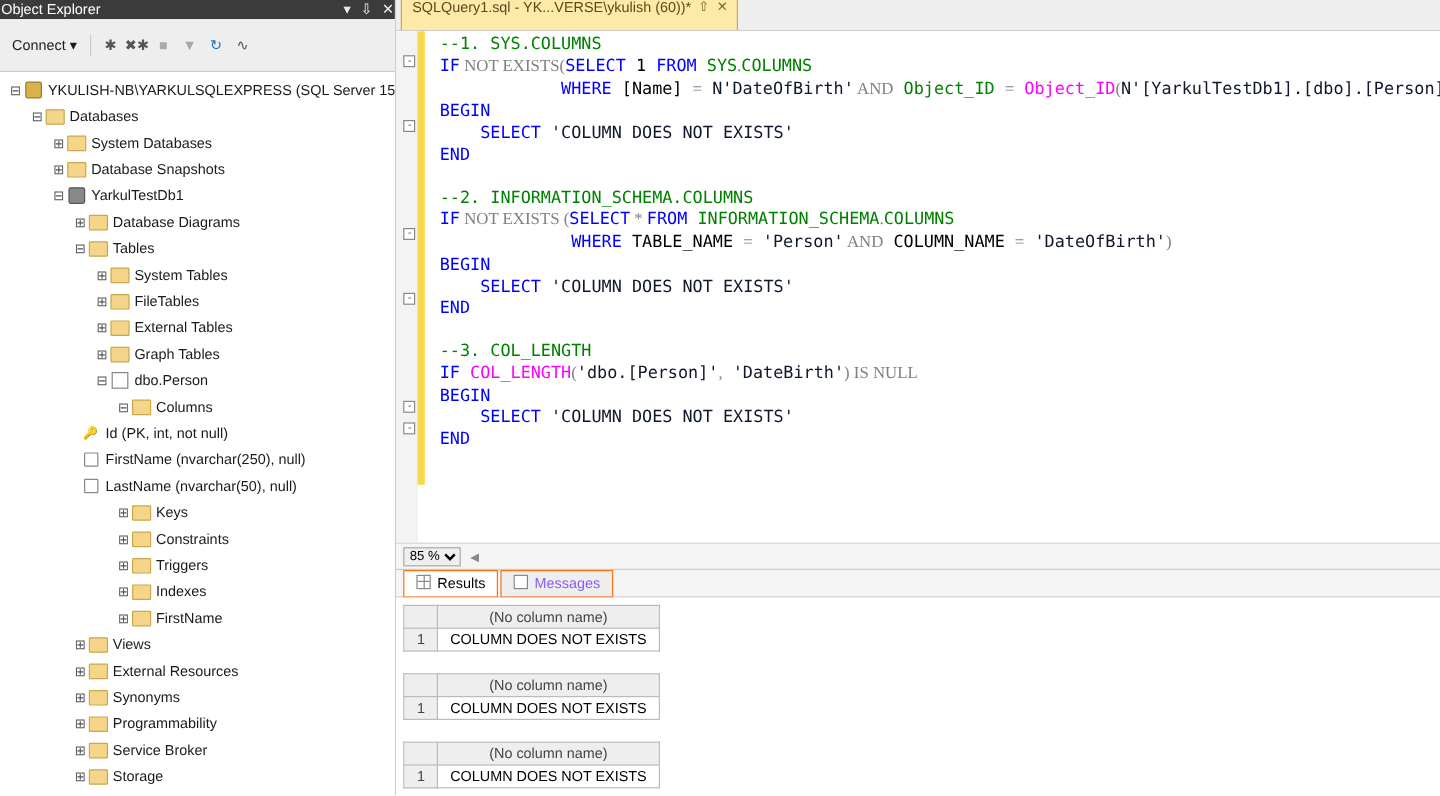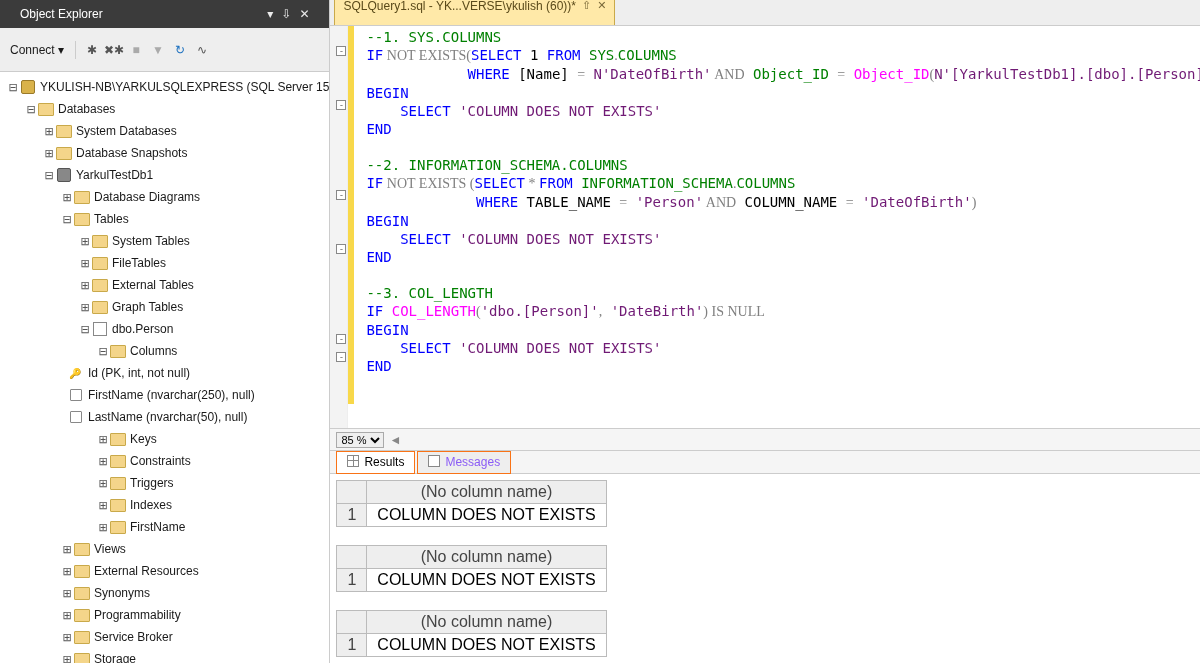--- a/index.html
+++ b/index.html
@@ -17,24 +17,24 @@
     width: 374px;
     height: 100%;
     background: #f5f5f5;
     border-right: 1px solid #ccc;
     display: flex;
     flex-direction: column;
   }
   .panel-header {
     background: #3b3b3b;
     color: #fff;
-    height: 28px;
+    height: 16px;
     display: flex;
     align-items: center;
-    padding: 0 20px;
+    padding: 0 1px;
     font-size: 12px;
   }
   .panel-header .title { flex: 1; }
   .panel-header .hicon { margin-left: 8px; cursor: pointer; opacity: .9;}
   .toolbar {
     background: #eee;
     border-bottom: 1px solid #ccc;
     height: 44px;
     display: flex;
     align-items: center;
@@ -115,21 +115,21 @@
   }
   .yellowbar{position:absolute;left:18px;top:0;width:6px;background:#f8d84a;height:378px;}
   .code {
     padding:2px 0 2px 36px;
     white-space:pre;
   }
   .outline-box{position:absolute;left:6px;width:10px;height:10px;border:1px solid #888;background:#fff;font-size:9px;line-height:9px;text-align:center;color:#666;cursor:pointer;}
   .tok-green{color:#008000;}
   .tok-blue{color:#0000ff;}
   .tok-grey{color:#808080;font-family:Liberation Serif, serif;}
-  .tok-red{color:#701a75;}
+  .tok-red{color:#0f172a;}
   .tok-magenta{color:#ff00ff;}
   .zoom-bar{
     height:22px;
     border-top:1px solid #ccc;
     display:flex;
     align-items:center;
     padding:0 6px;
     background:#f5f5f5;
     gap:4px;
   }
@@ -159,21 +159,21 @@
   .grid-icon::before{content:"";display:inline-block;width:10px;height:10px;border:1px solid #888;background:
     linear-gradient(#888,#888) 0 50%/100% 1px no-repeat,
     linear-gradient(#888,#888) 50% 0/1px 100% no-repeat,#fff;}
   .msg-icon::before{content:"";display:inline-block;width:10px;height:10px;border:1px solid #888;background:#fff;}
   .results-area{
     flex:0 0 auto;
     overflow:auto;
     background:#fff;
   }
   .result-grid{margin:6px 0 6px 6px;}
-  .rg-table{border-collapse:collapse;font-size:16px;}
+  .rg-table{border-collapse:collapse;font-size:12px;}
   .rg-table th,.rg-table td{border:1px solid #bbb;padding:2px 10px;background:#fff;}
   .rg-table th{background:#eee;font-weight:normal;color:#444;}
   .rg-rownum{background:#eee !important;color:#444;width:24px;text-align:center;}
 </style>
 </head>
 <body>
 
 <div class="left-panel">
   <div class="panel-header">
     <span class="title">Object Explorer</span>

